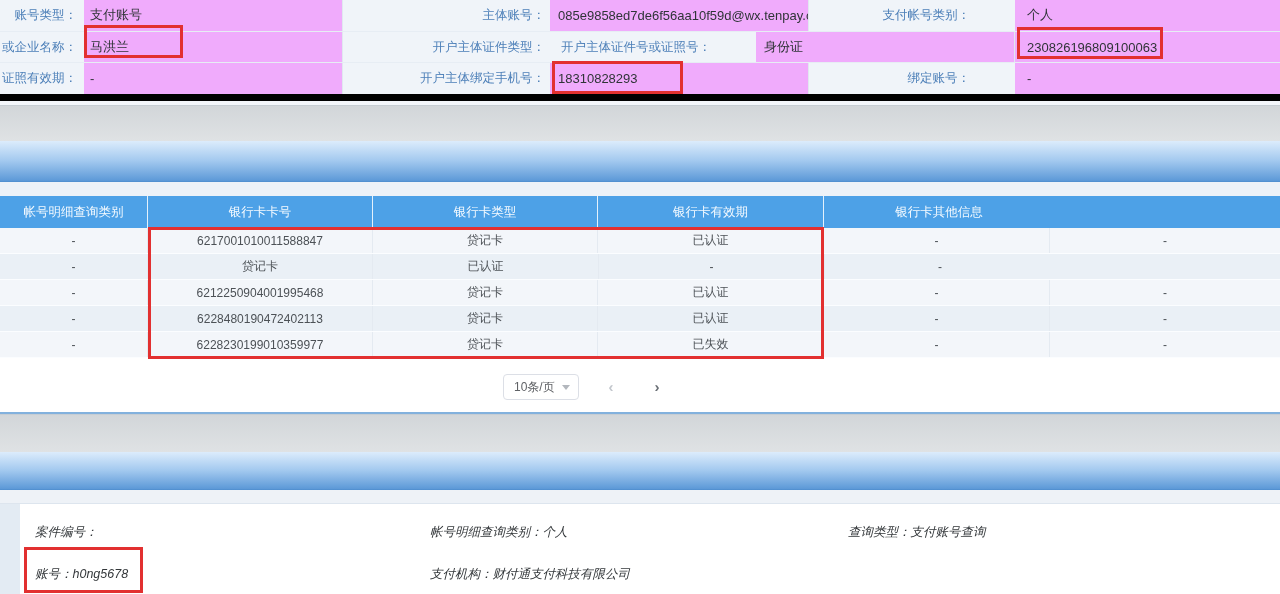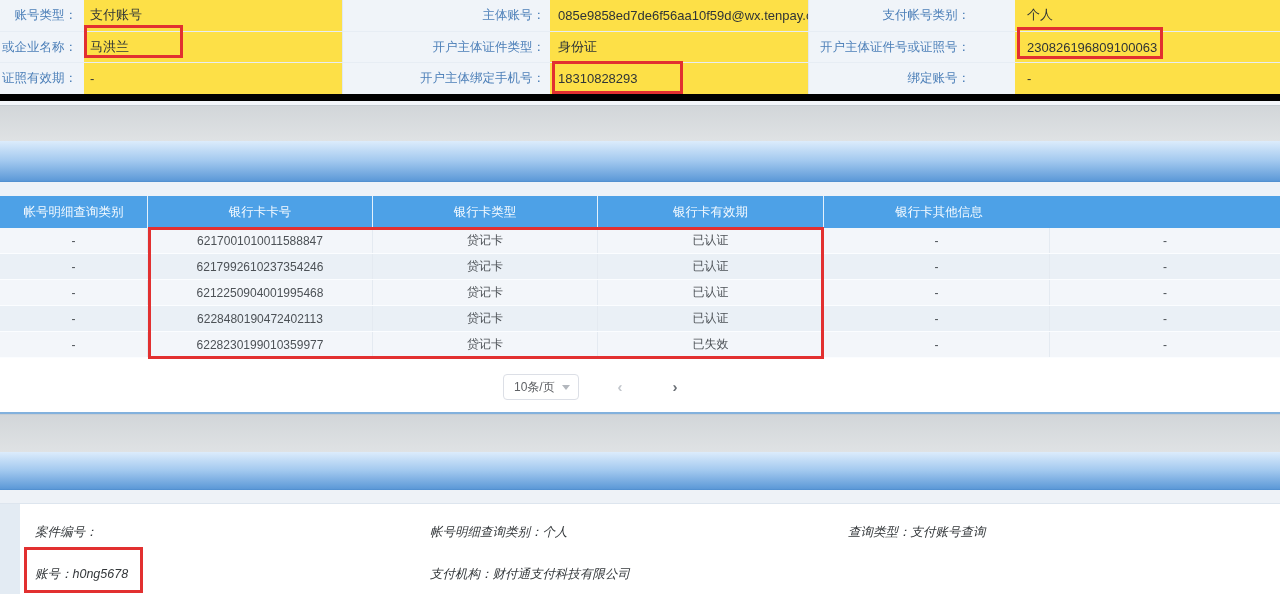--- a/index.html
+++ b/index.html
@@ -11,21 +11,21 @@
   .screen{
     position:relative;width:1280px;height:594px;overflow:hidden;background:#fff;
     font-family:"Liberation Sans","DejaVu Sans",sans-serif;
   }
   
   .info-table{position:absolute;left:0;top:0;width:1280px;height:101px;display:flex;flex-direction:column;}
   .info-row{flex:1;display:flex;align-items:center;border-bottom:1px solid #e7edf4;box-sizing:border-box;text-align:right;}
   .info-row:last-child{border-bottom:7px solid #000000;}
   .cell{box-sizing:border-box;height:100%;display:flex;align-items:center;white-space:nowrap;overflow:hidden;}
   .cell.label{justify-content:flex-end;color:var(--label-blue);font-size:12.5px;background:#f0f4f9;}
-  .cell.value{justify-content:flex-start;color:#2f3437;font-size:13px;background:#fde047;}
+  .cell.value{justify-content:flex-start;color:#2f3437;font-size:13px;background:#f0abfc;}
   .l0{width:84px;padding-right:7px;}
   .v0{width:259px;padding-left:6px;border-right:1px solid #e1e8f0;}
   .l1{width:207px;padding-right:5px;}
   .v1{width:259px;padding-left:8px;border-right:1px solid #e1e8f0;}
   .l2{width:206px;padding-right:45px;}
   .v2{flex:1;padding-left:12px;}
   
   .band{position:absolute;left:0;width:1280px;}
   .gap1{top:101px;height:4px;background:#f3f6fa;}
   .grayband{background:linear-gradient(#d2d6d9,#dfe2e4);border-top:1px solid #c6cdd3;box-sizing:border-box;}
@@ -44,21 +44,21 @@
     color:#f4faff;font-size:12.5px;border-right:1px solid rgba(255,255,255,.85);}
   .ct-header .hc:last-child{border-right:none;}
   .ct-row{display:flex;height:26px;box-sizing:border-box;border-bottom:1px solid #fbfdff;}
   .ct-row:nth-child(odd){background:#f3f6fa;}
   .ct-row:nth-child(even){background:#eaf0f6;}
   .ct-row .rc{box-sizing:border-box;display:flex;align-items:center;justify-content:center;
     color:#4c5156;font-size:12px;border-right:1px solid #e4eaf1;}
   .ct-row .rc:last-child{border-right:none;}
   .w0{width:148px;}.w1{width:225px;}.w2{width:225px;}.w3{width:226px;}.w4{width:226px;}.w5{width:230px;text-align:right;}
   
-  .pagination{position:absolute;left:503px;top:374px;display:flex;align-items:center;gap:27px;}
+  .pagination{position:absolute;left:503px;top:374px;display:flex;align-items:center;gap:18px;}
   .page-size-select{display:flex;align-items:center;justify-content:space-between;width:76px;height:26px;
     box-sizing:border-box;border:1px solid #dcdfe6;border-radius:4px;background:#fff;
     padding:0 8px 0 10px;color:#606266;font-size:12px;cursor:pointer;}
   .caret{width:0;height:0;border-left:4px solid transparent;border-right:4px solid transparent;
     border-top:5px solid #b3b7bd;margin-left:6px;}
   .pg{width:28px;height:26px;border:none;background:transparent;font-size:15px;font-weight:bold;
     line-height:26px;cursor:pointer;padding:0;}
   .pg.prev{color:#c3c7cd;}
   .pg.next{color:#6b7076;}
   
@@ -89,22 +89,22 @@
         <div class="cell value v0">支付账号</div>
         <div class="cell label l1">主体账号：</div>
         <div class="cell value v1">085e9858ed7de6f56aa10f59d@wx.tenpay.c</div>
         <div class="cell label l2">支付帐号类别：</div>
         <div class="cell value v2">个人</div>
       </div>
       <div class="info-row">
         <div class="cell label l0">名或企业名称：</div>
         <div class="cell value v0">马洪兰</div>
         <div class="cell label l1">开户主体证件类型：</div>
+        <div class="cell label l2">开户主体证件号或证照号：</div>
         <div class="cell value v1">身份证</div>
-        <div class="cell label l2">开户主体证件号或证照号：</div>
         <div class="cell value v2">230826196809100063</div>
       </div>
       <div class="info-row">
         <div class="cell label l0">证照有效期：</div>
         <div class="cell value v0">-</div>
         <div class="cell label l1">开户主体绑定手机号：</div>
         <div class="cell value v1">18310828293</div>
         <div class="cell label l2">绑定账号：</div>
         <div class="cell value v2">-</div>
       </div>
@@ -127,21 +127,20 @@
         <div class="ct-row">
           <div class="rc w0">-</div>
           <div class="rc w1">6217001010011588847</div>
           <div class="rc w2">贷记卡</div>
           <div class="rc w3">已认证</div>
           <div class="rc w4">-</div>
           <div class="rc w5">-</div>
         </div>
         <div class="ct-row">
           <div class="rc w0">-</div>
-          <div class="rc w1">6217992610237354246</div>
           <div class="rc w2">贷记卡</div>
           <div class="rc w3">已认证</div>
           <div class="rc w4">-</div>
           <div class="rc w5">-</div>
         </div>
         <div class="ct-row">
           <div class="rc w0">-</div>
           <div class="rc w1">6212250904001995468</div>
           <div class="rc w2">贷记卡</div>
           <div class="rc w3">已认证</div>

